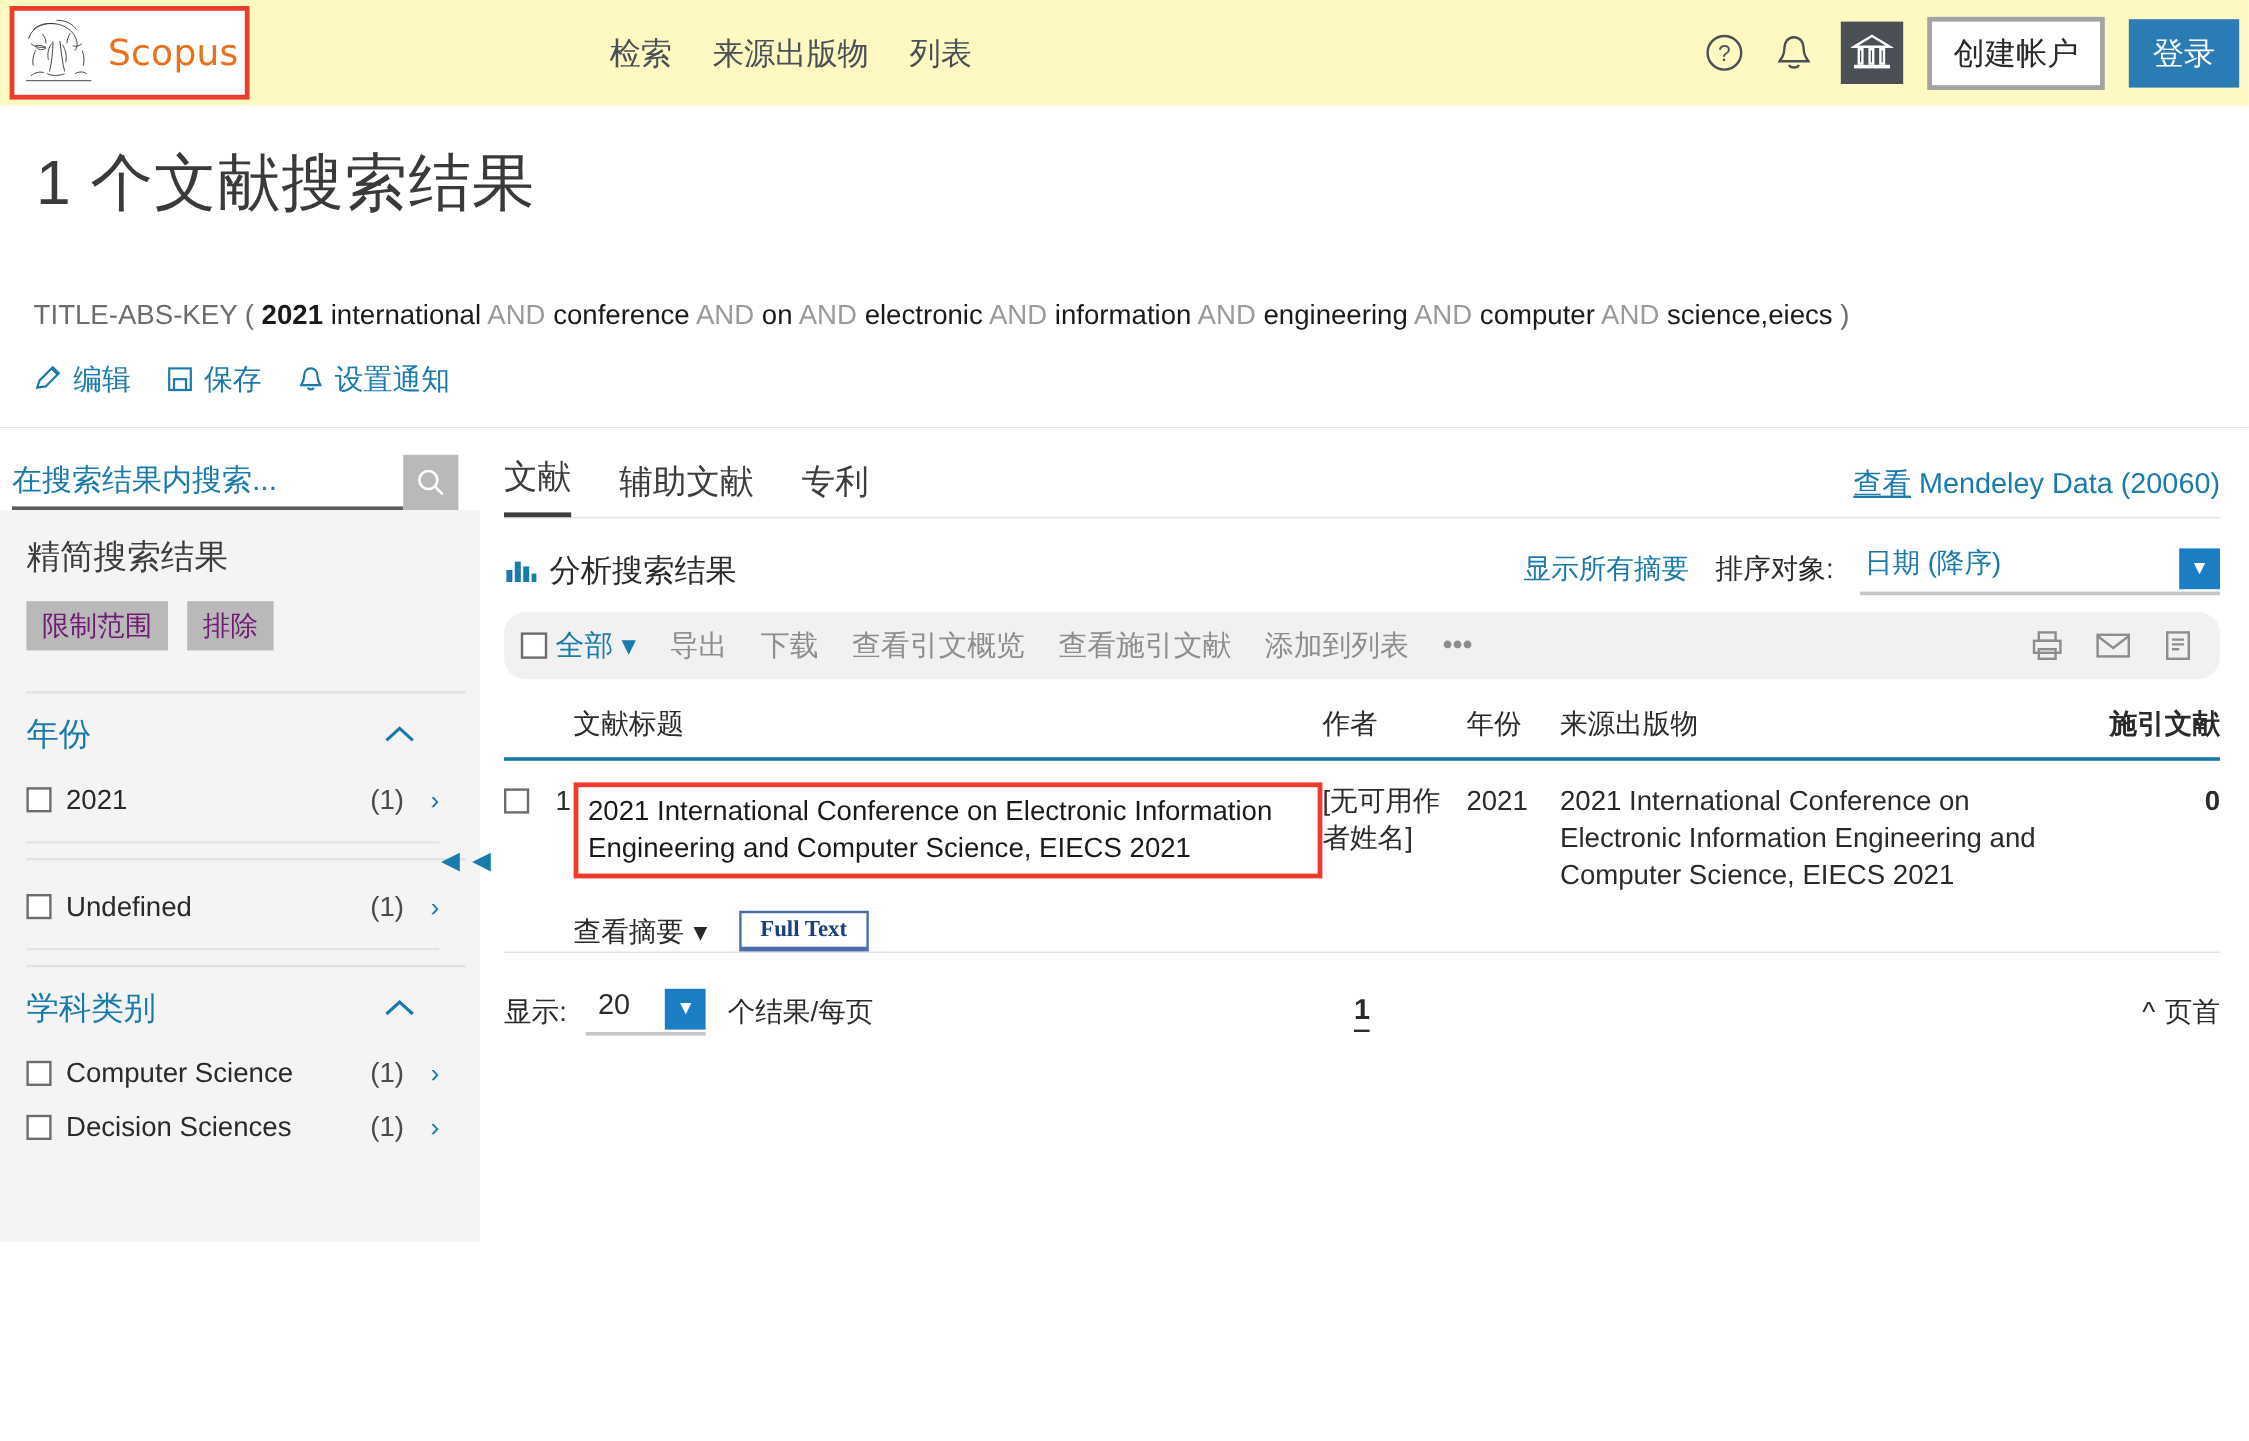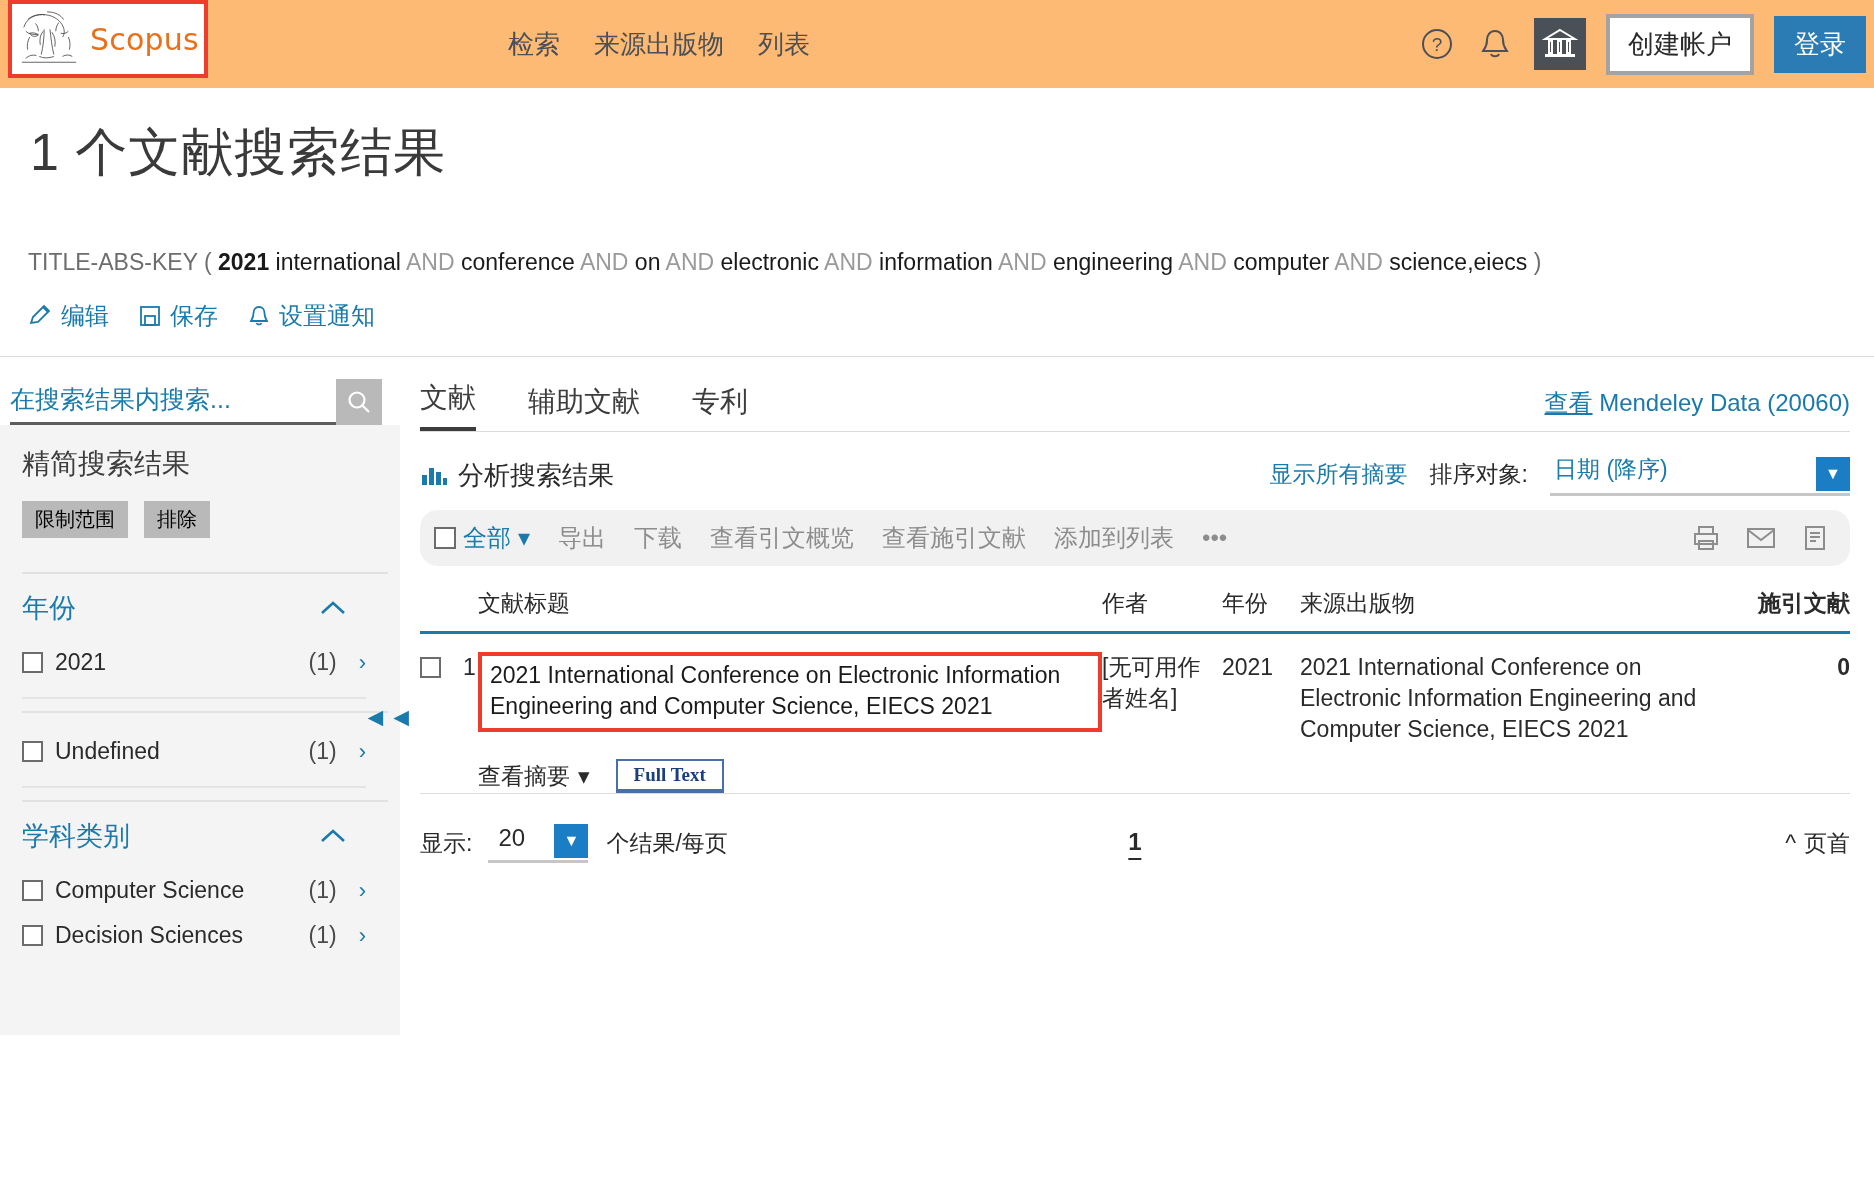--- a/index.html
+++ b/index.html
@@ -10,21 +10,22 @@
     font-family:"Liberation Sans","DejaVu Sans",sans-serif;
     color:#2a2a2a;
     overflow:hidden;
     position:relative;
   }
 
   
   .header {
     height:88px;
     display:flex;
-    background:#fdba74;
+    align-items:center;
+    background:#fef9c3;
     position:relative;
   }
   .logo-box {
     margin-left:8px;
     width:200px; height:78px;
     border:4px solid #ef3b2c;
     display:flex; align-items:center;
     background:#fff;
   }
   .logo-tree { width:62px; height:62px; margin-left:6px; flex:0 0 auto; }
@@ -94,21 +95,21 @@
   }
   .search-in-field span { font-size:25px; color:#1a7aab; }
   .search-go {
     width:46px; height:46px; background:#b9b9b9;
     display:flex; align-items:center; justify-content:center; cursor:pointer;
   }
   .refine-panel { background:#f4f4f4; padding:20px 12px 0 22px; min-height:610px; }
   .refine-title { font-size:28px; color:#3d3d3d; margin-bottom:18px; }
   .chip-row { display:flex; gap:16px; margin-bottom:34px; }
   .chip {
-    background:#b9b9b9; color:#000000; font-size:20px;
+    background:#b9b9b9; color:#701a75; font-size:23px;
     padding:5px 13px; cursor:pointer;
   }
   .facet { border-top:2px solid #e2e2e2; padding-top:16px; }
   .facet:first-of-type { border-top:none; padding-top:0; }
   .facet-head {
     display:flex; align-items:center; justify-content:space-between;
     padding-right:40px; margin-bottom:14px; cursor:pointer;
   }
   .facet-name { font-size:27px; color:#1a7aab; }
   .facet-row {
@@ -126,21 +127,21 @@
   .facet-sep { height:2px; background:#e4e4e4; margin:12px 22px 12px 0; }
 
   .collapse-handle {
     position:absolute; right:-14px; top:345px;
     font-size:26px; color:#1a7aab; cursor:pointer;
   }
 
   
   .main { flex:1; background:#fff; padding:0 24px 0 20px; }
   .tabs {
-    display:flex; align-items:flex-end; gap:52px;
+    display:flex; align-items:flex-end; gap:40px;
     padding-top:22px; position:relative;
   }
   .tab { font-size:28px; color:#3d3d3d; padding-bottom:10px; cursor:pointer; }
   .tab.active { border-bottom:4px solid #3d3d3d; }
   .mendeley {
     position:absolute; right:0; bottom:12px;
     font-size:24px; color:#1a7aab; cursor:pointer;
   }
   .mendeley u { text-decoration:underline; }
   .tabs-rule { height:1px; background:#dcdcdc; }

